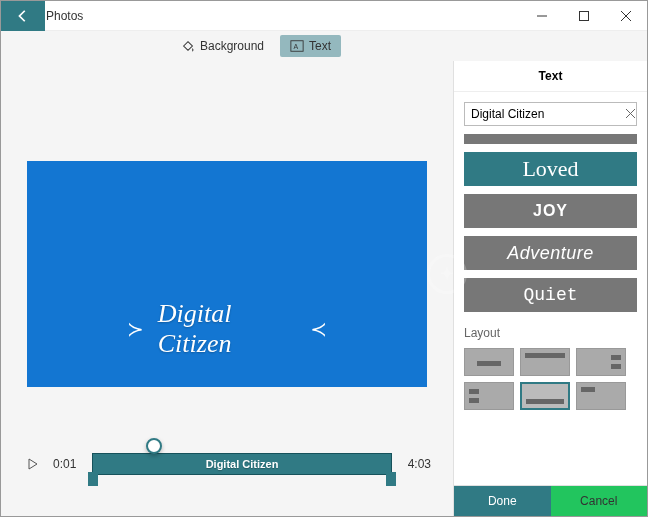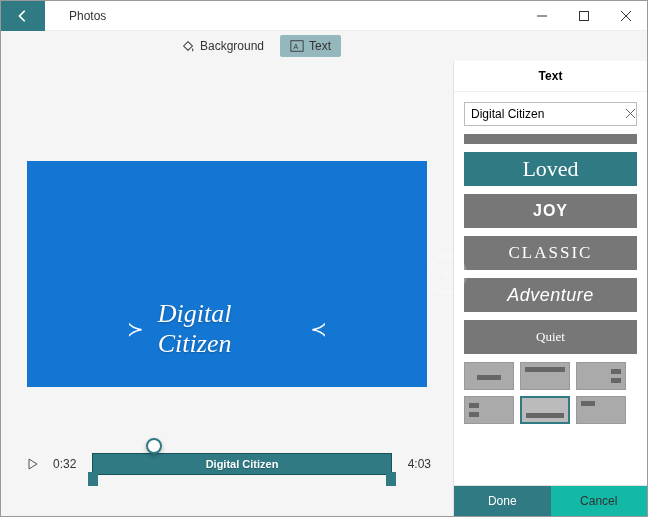--- a/index.html
+++ b/index.html
@@ -1,19 +1,19 @@
 <!DOCTYPE html>
 <html><head>
 <meta charset="utf-8">
 <style>
 * { margin: 0; padding: 0; box-sizing: border-box; font-family: "Segoe UI", Arial, sans-serif; }
 body { width: 648px; height: 517px; background: #f5f5f5; overflow: hidden; border: 1px solid #999; }
 .titlebar { height: 30px; background: #fff; display: flex; align-items: center; border-bottom: 1px solid #eee; }
 .back-btn { width: 44px; height: 30px; background: #307a84; display: flex; align-items: center; justify-content: center; color: #fff; font-size: 16px; }
-.title { margin-left: 24px; font-size: 12px; color: #333; }
+.title { margin-left: 1px; font-size: 12px; color: #333; }
 .win-controls { margin-left: auto; display: flex; }
 .win-btn { width: 42px; height: 30px; display: flex; align-items: center; justify-content: center; font-size: 12px; color: #333; }
 .toolbar { height: 30px; display: flex; align-items: center; justify-content: flex-start; padding-left: 170px; gap: 6px; }
 .tool-btn { display: flex; align-items: center; gap: 5px; padding: 4px 10px; font-size: 12px; color: #333; border-radius: 2px; }
 .tool-btn.active { background: #94b8be; }
 .content { display: flex; height: calc(100% - 60px); }
 .canvas-area { flex: 1; display: flex; flex-direction: column; padding: 0 18px; position: relative; }
 .canvas-holder { flex: 1; display: flex; align-items: center; justify-content: center; }
 .canvas { width: 400px; height: 226px; background: #1376d2; position: relative; display: flex; align-items: center; justify-content: center; margin-top: 60px; }
 .canvas-text-wrap { position: absolute; bottom: 28px; left: 50%; transform: translateX(-50%); display: flex; align-items: center; gap: 14px; }
@@ -41,30 +41,30 @@
 .text-input-box { display: flex; align-items: center; border: 1px solid #bbb; padding: 4px 6px; }
 .text-input { flex: 1; border: none; outline: none; font-size: 12px; background: transparent; }
 .clear-x { font-size: 12px; color: #666; cursor: pointer; }
 .style-peek { height: 10px; background: #777; }
 .style-item { height: 34px; display: flex; align-items: center; justify-content: center; color: #fff; font-size: 19px; background: #777; cursor: pointer; }
 .style-item.selected { background: #307a84; }
 .style-loved { font-family: "Brush Script MT", cursive; font-size: 22px; }
 .style-joy { font-weight: 900; letter-spacing: 1px; font-size: 16px; }
 .style-classic { font-family: Georgia, serif; letter-spacing: 2px; font-size: 17px; }
 .style-adventure { font-weight: 400; font-style: italic; font-family: Impact, sans-serif; font-size: 18px; letter-spacing: .5px; }
-.style-quiet { font-family: Liberation Serif, serif; font-size: 13px; }
+.style-quiet { font-family: Liberation Mono, monospace; font-size: 18px; }
 .layout-label { font-size: 12px; color: #666; margin-top: 6px; }
 .layouts { display: flex; flex-wrap: wrap; gap: 6px; }
 .layout-thumb { width: 50px; height: 28px; background: #aaa; border: 1px solid #999; cursor: pointer; position: relative; display: flex; align-items: center; justify-content: center; gap: 2px; }
 .layout-thumb.selected { border: 2px solid #307a84; background: #bbb; }
 .ly-bar { position: absolute; background: #666; height: 5px; }
 .panel-footer { display: flex; border-top: 1px solid #e0e0e0; }
 .footer-btn { flex: 1; padding: 8px 0; font-size: 12px; text-align: center; cursor: pointer; }
 .footer-btn.primary { background: #307a84; color: #fff; }
-.footer-btn.secondary { background: #14b8a6; color: #333; }
+.footer-btn.secondary { background: #22c55e; color: #333; }
 </style>
 </head>
 <body>
 
 <div class="titlebar">
   <div class="back-btn">
     <svg width="14" height="14" viewBox="0 0 16 16">
         <path d="M10 2 L4 8 L10 14" stroke="#fff" stroke-width="2" fill="none"></path>
       </svg>
   </div>
@@ -117,21 +117,21 @@
           <span class="canvas-ornament">≺</span>
         </div>
       </div>
     </div>
     <div class="timeline-area">
       <div class="play-btn">
         <svg width="12" height="12" viewBox="0 0 12 12">
             <path d="M2 1 L10 6 L2 11 Z" fill="none" stroke="#555" stroke-width="1"></path>
           </svg>
       </div>
-      <div class="time-label">0:32</div>
+      <div class="time-label">0:01</div>
       <div class="track-wrap">
         <div class="track-band">
           <span class="track-band-text">Digital Citizen</span>
         </div>
         <div class="track-handle left"></div>
         <div class="track-handle right"></div>
         <div class="playhead"></div>
       </div>
       <div class="time-label">4:03</div>
     </div>
@@ -144,23 +144,23 @@
         <input class="text-input" value="Digital Citizen" style="">
         <span class="clear-x">
           <svg width="9" height="9">
               <path d="M0 0 L9 9 M9 0 L0 9" stroke="#666" stroke-width="1"></path>
             </svg>
         </span>
       </div>
       <div class="style-peek"></div>
       <div class="style-item selected style-loved">Loved</div>
       <div class="style-item style-joy">JOY</div>
-      <div class="style-item style-classic">CLASSIC</div>
       <div class="style-item style-adventure">Adventure</div>
       <div class="style-item style-quiet">Quiet</div>
+      <div class="layout-label">Layout</div>
       <div class="layouts">
         <div class="layout-thumb">
             <div class="ly-bar" style="left:12px;right:12px;top:12px"></div>
           </div>
         <div class="layout-thumb">
             <div class="ly-bar" style="left:4px;right:4px;top:4px"></div>
           </div>
         <div class="layout-thumb">
             <div class="ly-bar" style="right:4px;width:10px;top:6px"></div>
             <div class="ly-bar" style="right:4px;width:10px;bottom:6px"></div>

